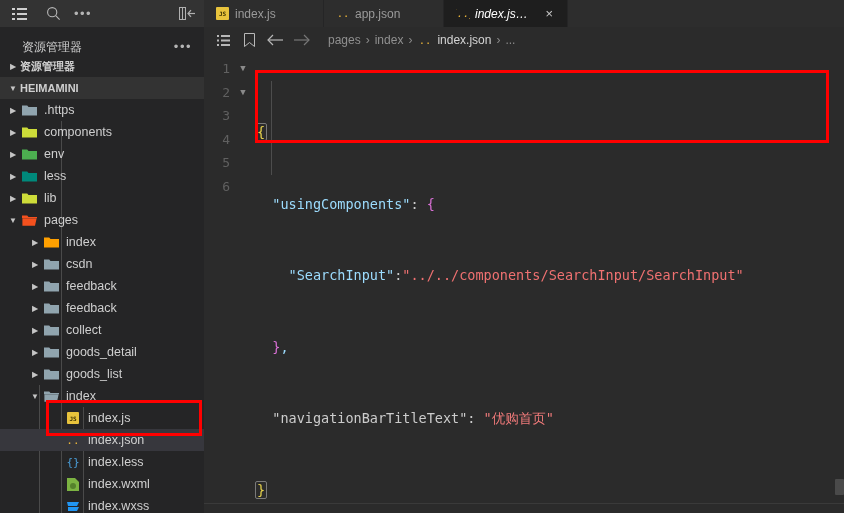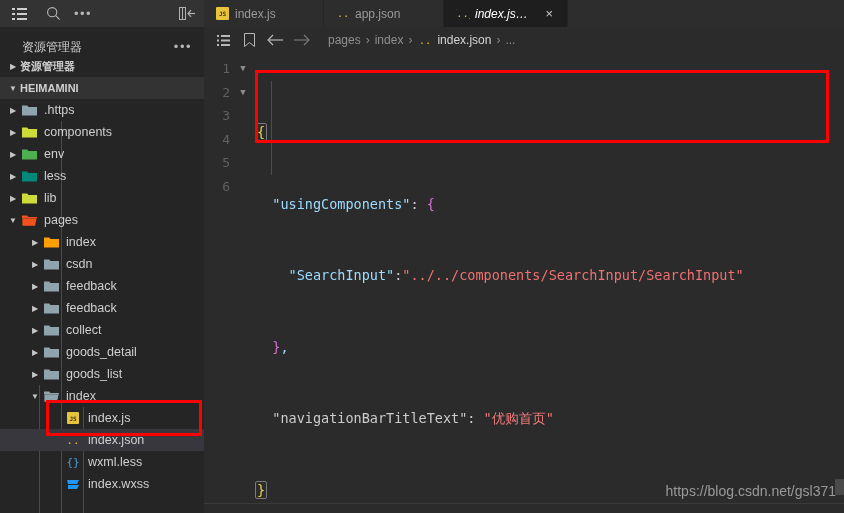--- a/index.html
+++ b/index.html
@@ -393,21 +393,32 @@
             <span class="rname">index.json</span>
           </div>
           <div class="row">
             <span class="indent" style="width: 50px;"></span>
             <span class="twisty"></span>
             <span style="display: flex; align-items: center; width: 16px; flex: 0 0 16px; margin-left: 2px;">
               <svg width="14" height="14" viewBox="0 0 14 14">
                 <text x="7" y="11" font-size="11" font-family="DejaVu Sans Mono, monospace" fill="#4a9ed8" text-anchor="middle">{}</text>
               </svg>
             </span>
-            <span class="rname">wxml.less</span>
+            <span class="rname">index.less</span>
+          </div>
+          <div class="row">
+            <span class="indent" style="width: 50px;"></span>
+            <span class="twisty"></span>
+            <span style="display: flex; align-items: center; width: 16px; flex: 0 0 16px; margin-left: 2px;">
+              <svg width="14" height="14" viewBox="0 0 14 14">
+                <path d="M1 1 h8 l4 4 v9 h-12 z" fill="#7cb342"></path>
+                <circle cx="7" cy="9" r="3" fill="#2d5016" opacity="0.5"></circle>
+              </svg>
+            </span>
+            <span class="rname">index.wxml</span>
           </div>
           <div class="row">
             <span class="indent" style="width: 50px;"></span>
             <span class="twisty"></span>
             <span style="display: flex; align-items: center; width: 16px; flex: 0 0 16px; margin-left: 2px;">
               <svg width="14" height="14" viewBox="0 0 14 14">
                 <path d="M1 3 h12 l-2 4 h-9 z M2 8 h11 l-2 4 h-9 z" fill="#2196f3"></path>
               </svg>
             </span>
             <span class="rname">index.wxss</span>
@@ -494,18 +505,17 @@
 
           <div class="cline"><span>&nbsp;&nbsp;</span><span class="k-key2">"navigationBarTitleText"</span><span class="k-punc">: </span><span class="k-cn">"优购首页"</span></div>
 
           <div class="cline"><span class="k-brace-y brace-box">}</span></div>
         </div>
 
         <div class="redbox" style="left:51px;top:17px;right:15px;height:73px;"></div>
 
         <div class="bottomline"></div>
         <div class="scrollnub"></div>
-        <div class="watermark">https://blog.csdn.net/gsl371</div>
       </div>
 
     </div>
   </div>
 </div>
 
 </body></html>

